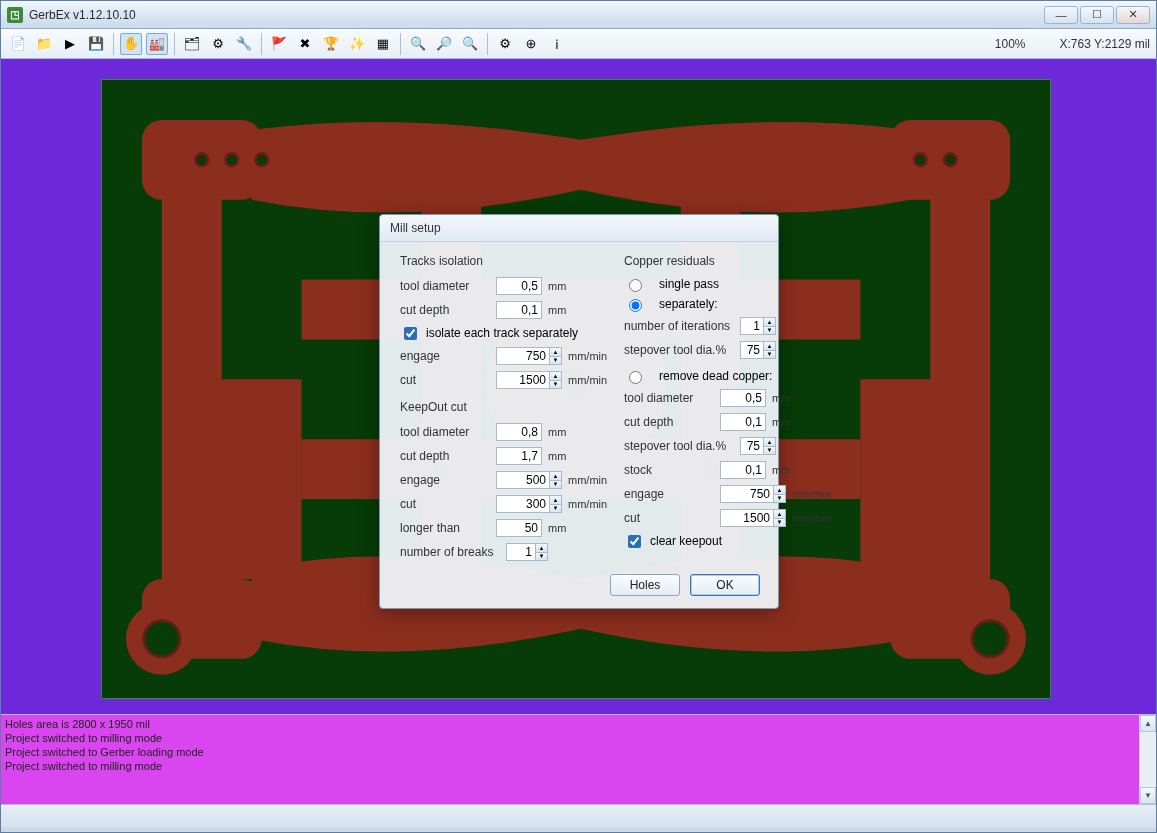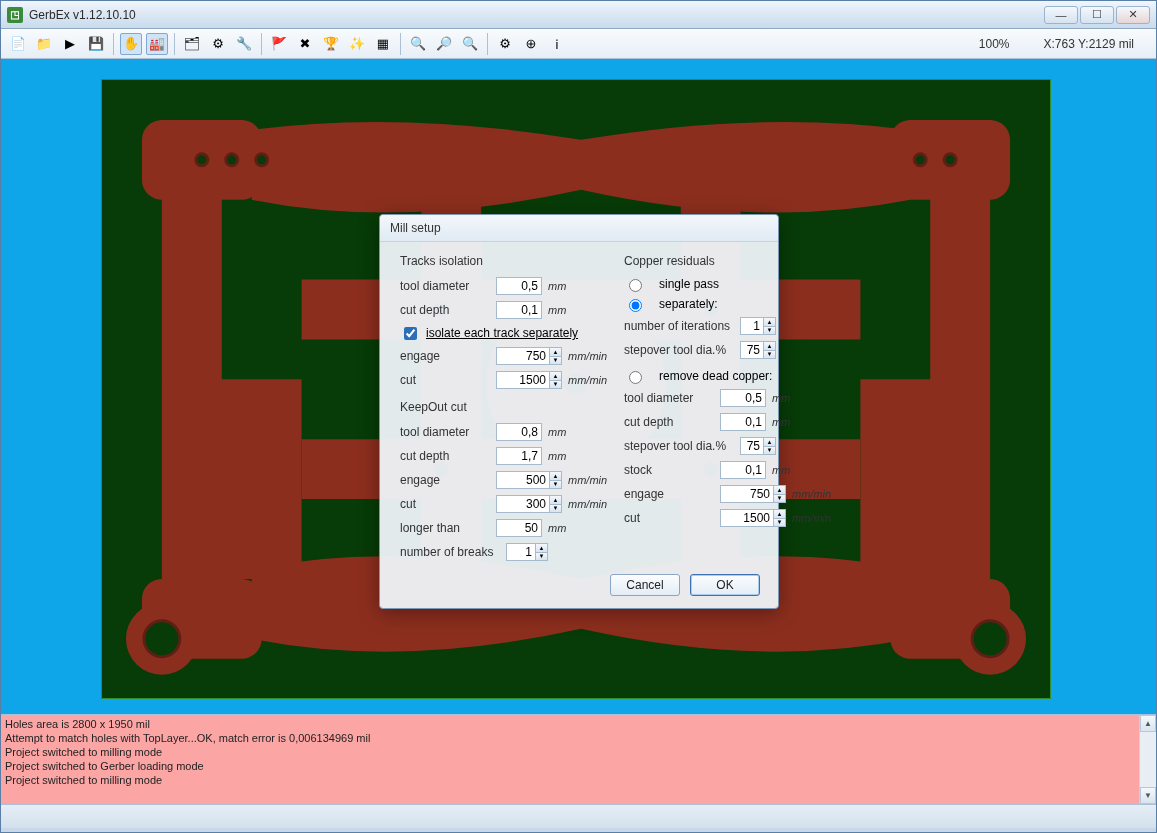--- a/index.html
+++ b/index.html
@@ -49,24 +49,24 @@
   }
   .tbtn {
     width:22px; height:22px;
     display:inline-flex; align-items:center; justify-content:center;
     border:1px solid transparent; border-radius:2px;
     font-size:13px;
   }
   .tbtn.active { border:1px solid #7fa8d2; background:#d0e4f7; }
   .tsep { width:1px; height:22px; background:#aac0d6; margin:0 2px; }
   .zoom-readout { margin-left:auto; margin-right:30px; color:#333; }
-  .coord-readout { margin-right:16px; color:#333; }
+  .coord-readout { color:#333; }
   
   .canvas-area {
-    background:#0ea5e9;
+    background:#6d28d9;
     position:relative;
     height: 655px;
     overflow:hidden;
   }
   .pcb {
     position:absolute;
     left:100px; top:20px;
     width:950px; height:620px;
     background:#073b07;
     border:1px solid #2f8f2f;
@@ -94,52 +94,52 @@
   }
   .dialog-body {
     display:flex;
     padding:8px 10px 0 20px;
     gap:14px;
   }
   .col { flex:1; }
   .section-h { color:#333; margin:4px 0 6px 0; }
   .row { display:flex; align-items:center; height:24px; gap:6px; }
   .row label { color:#333; width:90px; white-space:nowrap;}
-  .row .unit { color:#333; width:42px; font-size:11px;font-style:italic;}
+  .row .unit { color:#333; width:42px; font-size:11px;}
   input[type="text"].val {
     width:46px; height:18px;
     border:1px solid #a6bace;
     text-align:right;
     padding:3px 3px;
     font-size:12px; font-family:inherit;
     background:#fff;
   }
   .spinner {
     display:inline-flex; align-items:stretch;
     border:1px solid #a6bace; height:18px; background:#fff;
   }
   .spinner input { border:none; width:52px; text-align:right; padding:0 3px; font-size:12px; font-family:inherit; outline:none;}
   .spinbtns { display:flex; flex-direction:column; width:12px;}
   .spinbtns div { flex:1; font-size:6px; display:flex; align-items:center; justify-content:center; background:linear-gradient(#f4f8fc,#d8e4ef); border-left:1px solid #a6bace;}
   .spinbtns div:first-child{border-bottom:1px solid #a6bace;}
-  .chk { display:flex; align-items:center; gap:6px; height:22px;text-decoration:underline;}
+  .chk { display:flex; align-items:center; gap:6px; height:22px;}
   .chk input { accent-color:#2a6fb8;}
   .radio { display:flex; align-items:center; gap:14px; height:20px;}
   .dialog-buttons { display:flex; justify-content:flex-end; gap:10px; padding:10px 18px 0 0;}
   .dlg-btn {
     width:70px; height:22px;
     border:1px solid #8aa6c4; border-radius:3px;
     background:linear-gradient(to bottom,#fbfdff,#e3edf6);
     display:flex; align-items:center; justify-content:center;
     color:#222;
   }
   .dlg-btn.primary { border:1px solid #3c73b0; box-shadow:0 0 0 1px #a9cdef inset;}
   
   .log-panel {
-    background:#fca5a5;
+    background:#d946ef;
     border-top:1px solid #aac0d6;
     height:90px;
     position:relative;
     padding:2px 4px;
     font-size:11px; color:#222;
     line-height:14px;
     overflow:hidden;
   }
   .vscroll {
     position:absolute; right:0; top:0; bottom:0; width:17px;
@@ -406,33 +406,36 @@
           <label>cut</label>
           <span class="spinner">
             <input value="1500" style="">
             <span class="spinbtns">
                 <div>▲</div>
                 <div>▼</div>
               </span>
           </span>
           <span class="unit">mm/min</span>
         </div>
+        <div class="chk">
+          <input type="checkbox" checked="" style="">
+          <span>clear keepout</span>
+        </div>
       </div>
     </div>
     <div class="dialog-buttons">
-      <div class="dlg-btn">Cancel</div>
+      <div class="dlg-btn">Holes</div>
       <div class="dlg-btn primary">OK</div>
     </div>
   </div>
 </div>
 
 <div class="log-panel">
   <div id="log-lines">
       <div>Holes area is 2800 x 1950 mil</div>
-      <div>Attempt to match holes with TopLayer...OK, match error is 0,006134969 mil</div>
       <div>Project switched to milling mode</div>
       <div>Project switched to Gerber loading mode</div>
       <div>Project switched to milling mode</div>
     </div>
   <div class="vscroll">
     <div class="arr">▲</div>
     <div class="track"></div>
     <div class="arr">▼</div>
   </div>
 </div>

